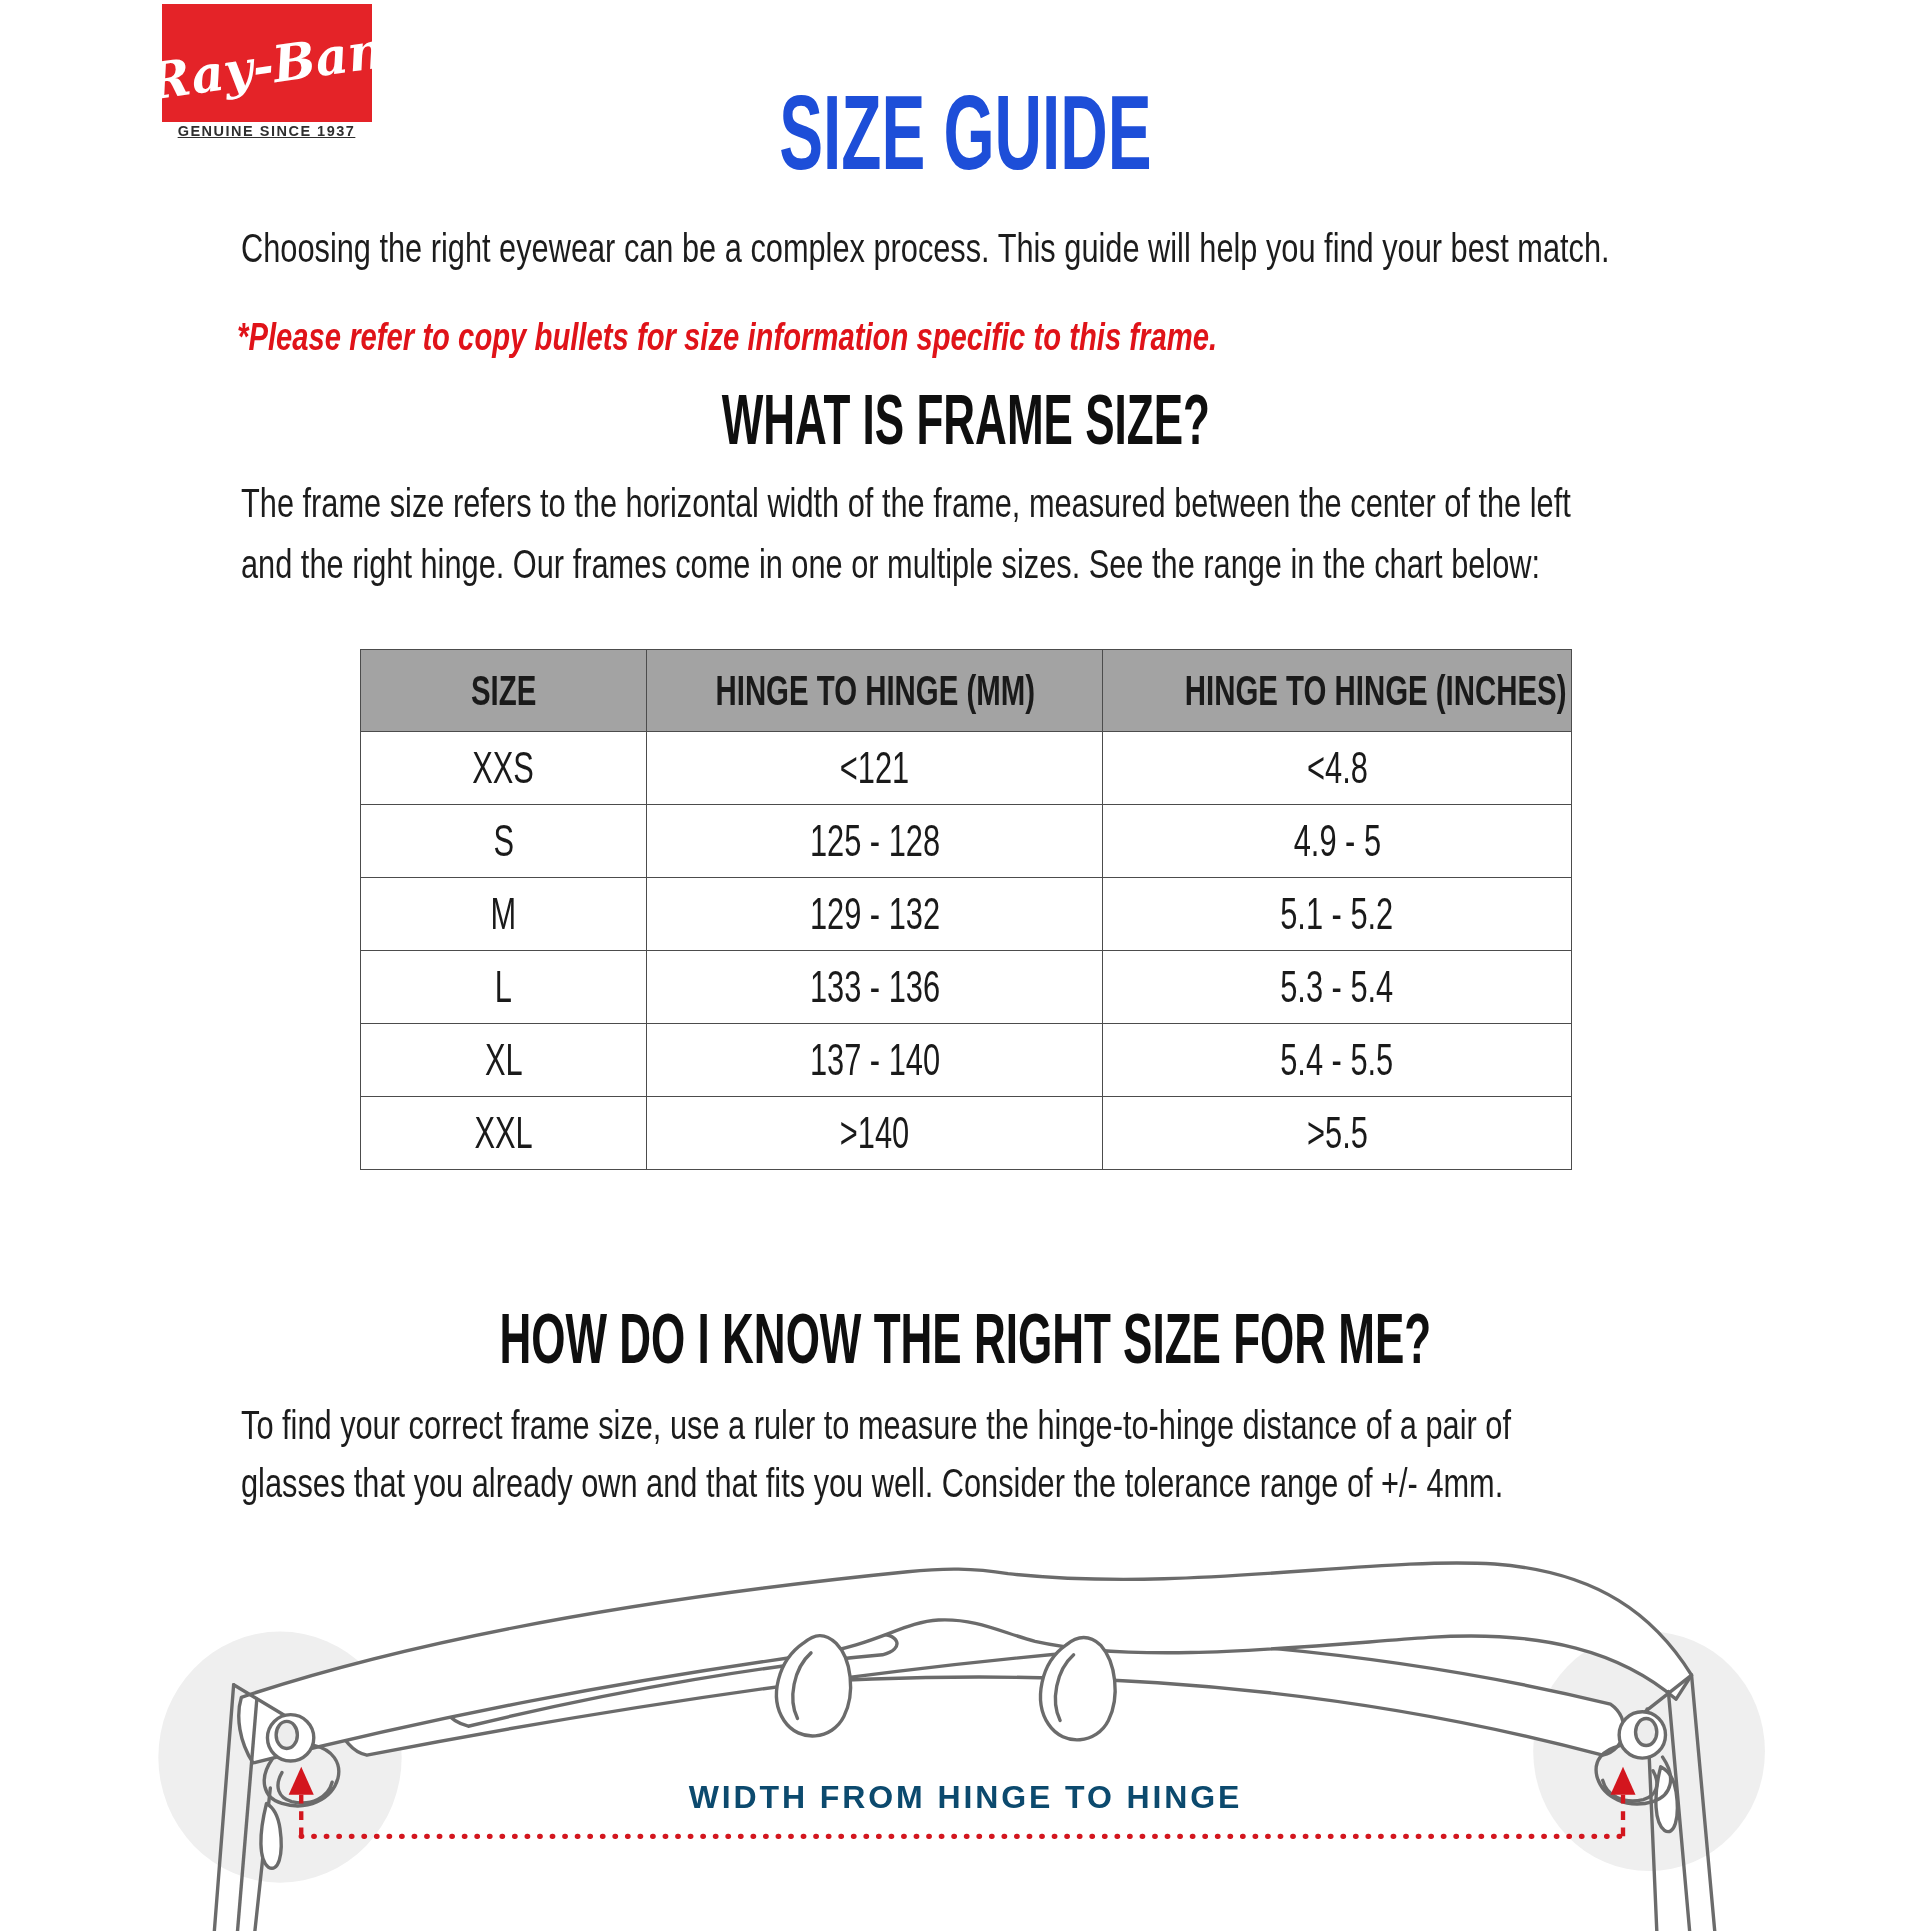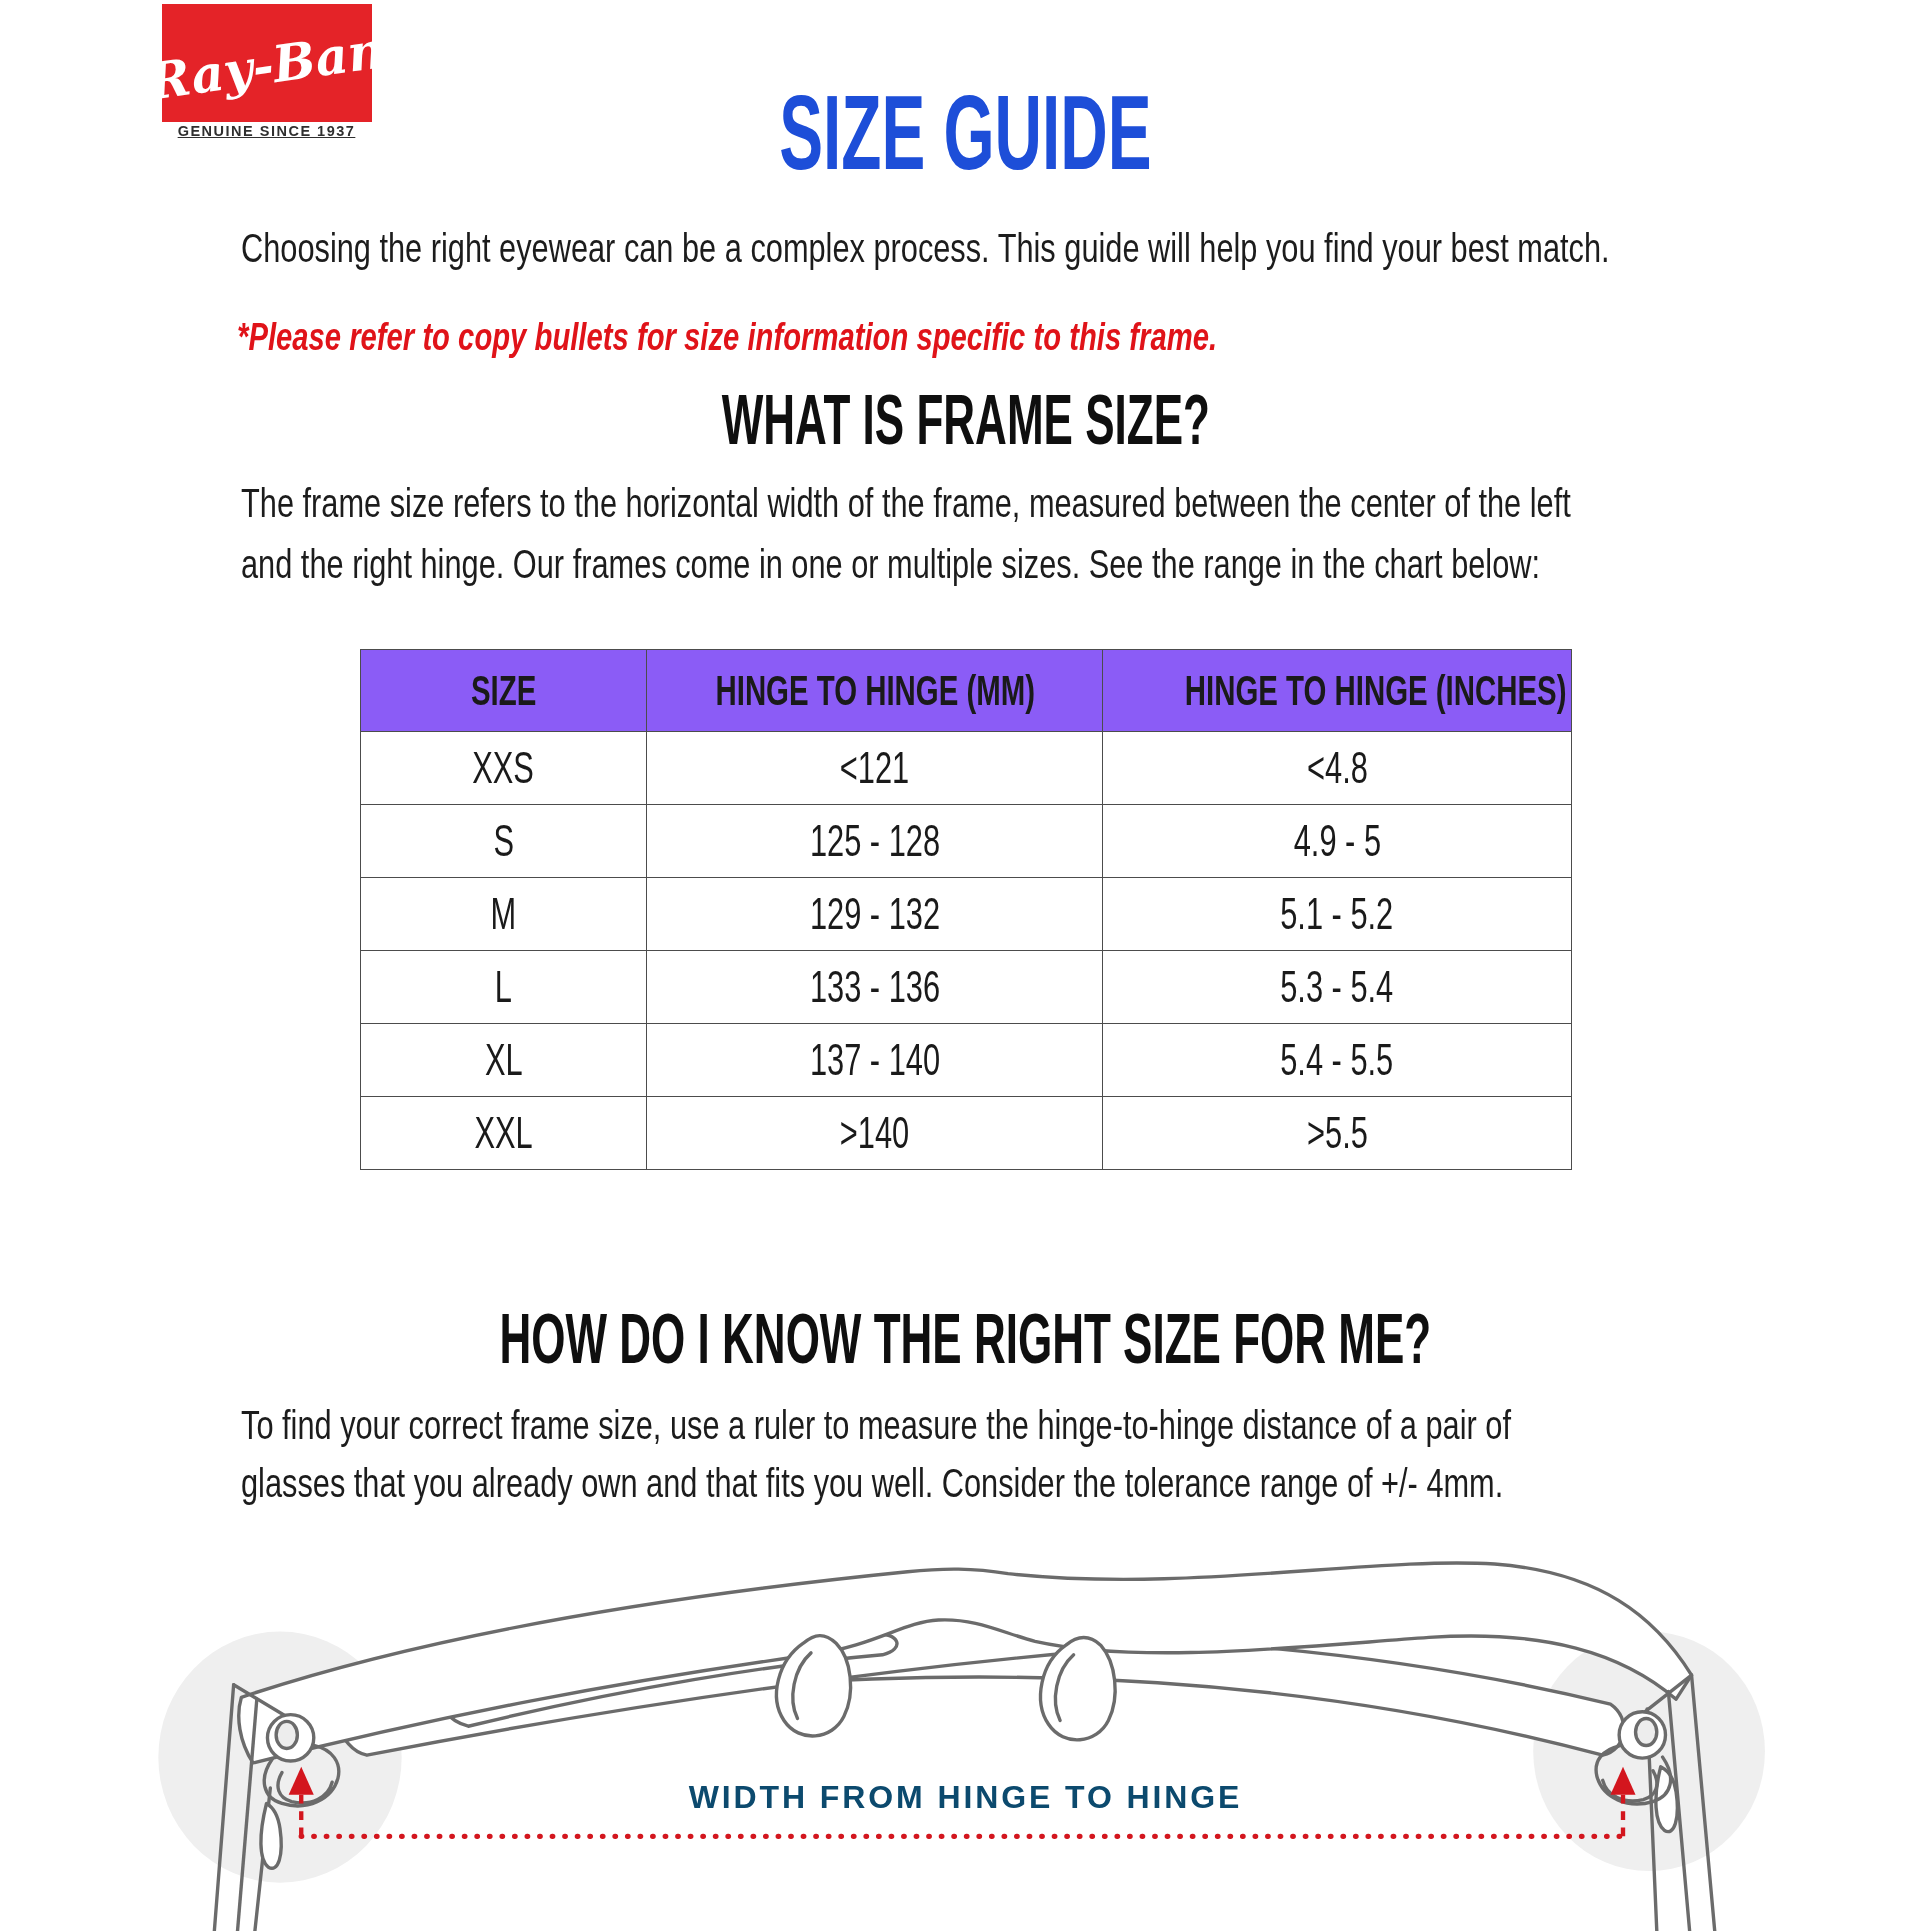--- a/index.html
+++ b/index.html
@@ -33,21 +33,21 @@
   .para-right{top:1396px;line-height:58px;}
   
   .size-table{
     position:absolute;left:360px;top:649px;width:1211px;
     border-collapse:collapse;table-layout:fixed;
   }
   .size-table th,.size-table td{
     border:1.9px solid #4c4c4c;text-align:center;vertical-align:middle;padding:0;
     color:#1a1a1a;
   }
-  .size-table th{height:81px;background:#8b5cf6;font-size:42px;font-weight:bold;}
+  .size-table th{height:81px;background:#a3a3a3;font-size:42px;font-weight:bold;}
   .size-table td{height:72px;font-size:44px;font-weight:normal;background:#ffffff;}
   .cond{display:inline-block;transform:scaleX(0.70);transform-origin:center center;white-space:nowrap;}
   
   .diagram{position:absolute;left:0;top:1535px;width:1931px;height:396px;}
   .diagram svg{display:block;width:1931px;height:396px;}
   .diagram-caption{
     position:absolute;left:0;right:0;top:1779px;text-align:center;
     font-size:32px;font-weight:bold;letter-spacing:2.9px;color:#0c4a6e;white-space:nowrap;
   }
 </style>

